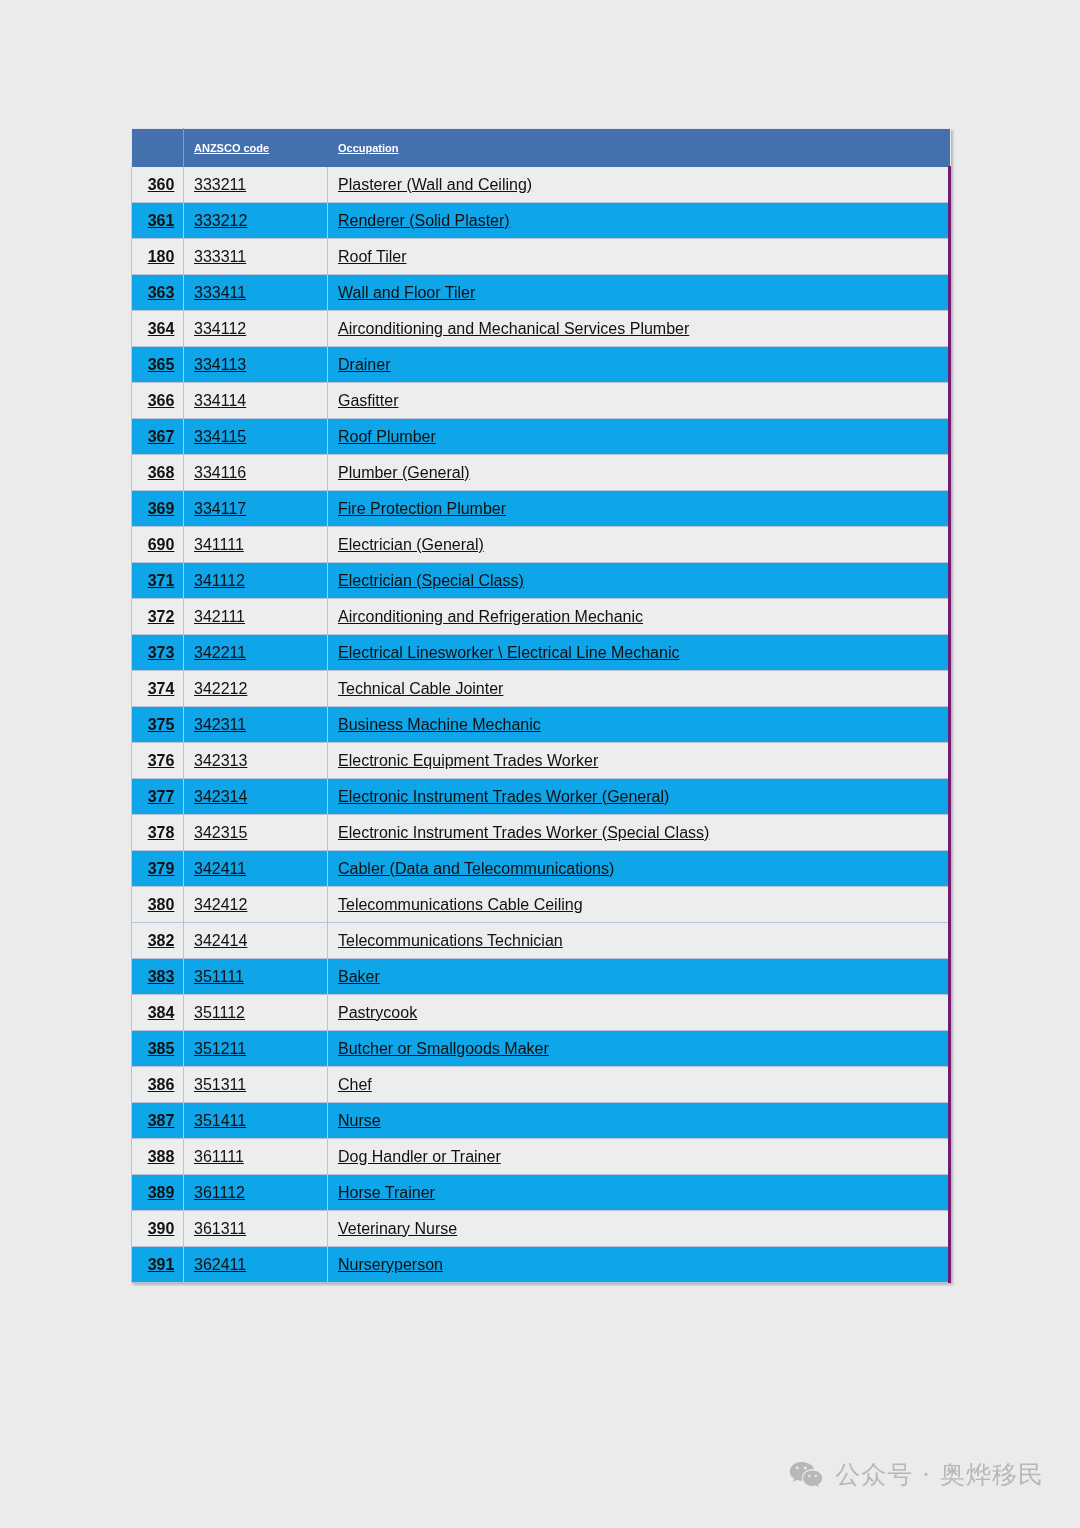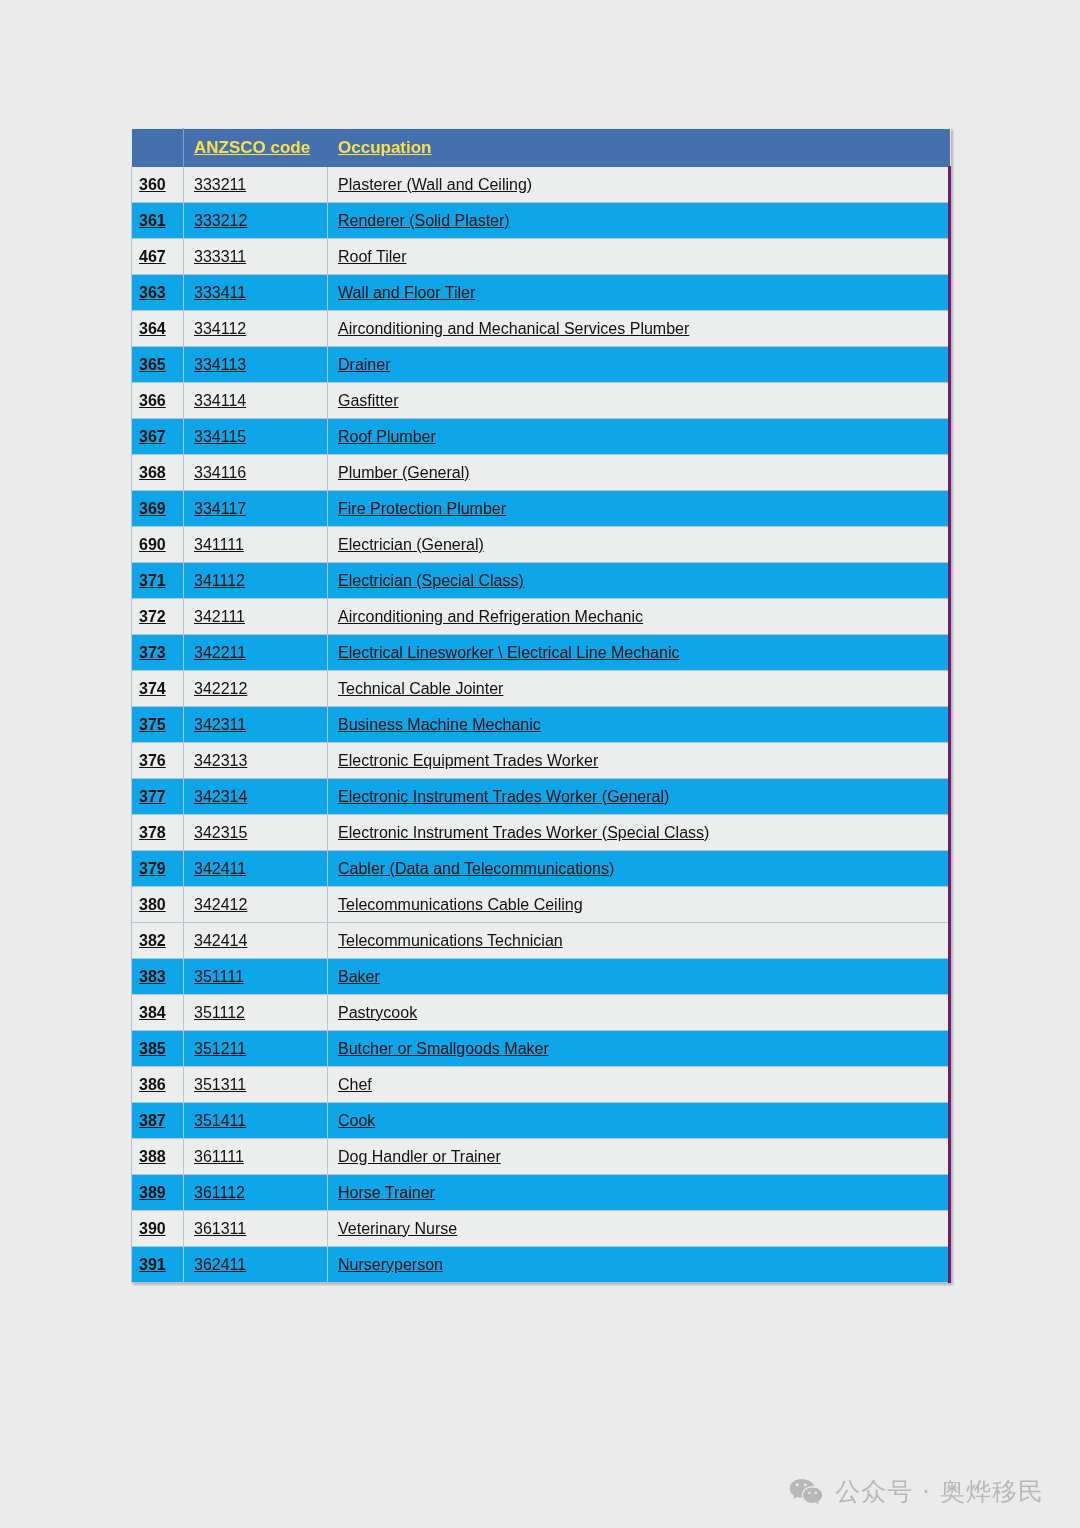--- a/index.html
+++ b/index.html
@@ -47,23 +47,23 @@
     width: 818px;
     table-layout: fixed;
     box-shadow: 1.5px 1.5px 2px rgba(120,120,120,0.45);
   }
   table.anzsco col.c-idx  { width: 52px; }
   table.anzsco col.c-code { width: 144px; }
   table.anzsco col.c-occ  { width: 622px; }
 
   thead th {
     background: #4470ae;
-    color: #fde047;
+    color: #ffffff;
     height: 38px;
-    font-size: 17px;
+    font-size: 11px;
     font-weight: bold;
     text-align: left;
     vertical-align: middle;
     padding: 0 0 0 10px;
     border: 1px solid #3b62990d;
     box-sizing: border-box;
   }
   thead th.h-idx { border-right: 1px solid #7e9fc9; }
   thead th span.u { text-decoration: underline; }
 
@@ -77,34 +77,35 @@
     border-bottom: 1px solid #b9c2d6;
     border-right: 1px solid #b9c2d6;
     box-sizing: border-box;
     white-space: nowrap;
     overflow: hidden;
   }
   tbody td.idx {
     font-weight: bold;
     padding-left: 7px;
     border-left: 1px solid #b9c2d6;
+    text-align: center;
   }
   tbody td.occ {
     border-right: 3px solid #701a75;
   }
   tbody td span.u { text-decoration: underline; }
 
   tbody tr.light td { background: #eceded; }
   tbody tr.dark  td { background: #0ea5e9; }
 
   
   #footer {
     position: absolute;
     right: 36px;
-    bottom: 20px;
+    bottom: 37px;
     display: flex;
     align-items: center;
     gap: 12px;
     z-index: 3;
   }
   #footer .wechat-icon {
     width: 34px; height: 30px;
     display: block;
     flex: 0 0 auto;
   }
@@ -168,21 +169,21 @@
             <td class="idx"><span class="u">360</span></td>
             <td class="code"><span class="u">333211</span></td>
             <td class="occ"><span class="u">Plasterer (Wall and Ceiling)</span></td>
           </tr>
           <tr class="dark">
             <td class="idx"><span class="u">361</span></td>
             <td class="code"><span class="u">333212</span></td>
             <td class="occ"><span class="u">Renderer (Solid Plaster)</span></td>
           </tr>
           <tr class="light">
-            <td class="idx"><span class="u">467</span></td>
+            <td class="idx"><span class="u">180</span></td>
             <td class="code"><span class="u">333311</span></td>
             <td class="occ"><span class="u">Roof Tiler</span></td>
           </tr>
           <tr class="dark">
             <td class="idx"><span class="u">363</span></td>
             <td class="code"><span class="u">333411</span></td>
             <td class="occ"><span class="u">Wall and Floor Tiler</span></td>
           </tr>
           <tr class="light">
             <td class="idx"><span class="u">364</span></td>
@@ -290,21 +291,21 @@
             <td class="occ"><span class="u">Butcher or Smallgoods Maker</span></td>
           </tr>
           <tr class="light">
             <td class="idx"><span class="u">386</span></td>
             <td class="code"><span class="u">351311</span></td>
             <td class="occ"><span class="u">Chef</span></td>
           </tr>
           <tr class="dark">
             <td class="idx"><span class="u">387</span></td>
             <td class="code"><span class="u">351411</span></td>
-            <td class="occ"><span class="u">Cook</span></td>
+            <td class="occ"><span class="u">Nurse</span></td>
           </tr>
           <tr class="light">
             <td class="idx"><span class="u">388</span></td>
             <td class="code"><span class="u">361111</span></td>
             <td class="occ"><span class="u">Dog Handler or Trainer</span></td>
           </tr>
           <tr class="dark">
             <td class="idx"><span class="u">389</span></td>
             <td class="code"><span class="u">361112</span></td>
             <td class="occ"><span class="u">Horse Trainer</span></td>

